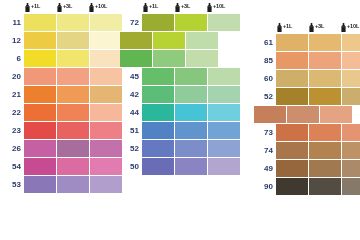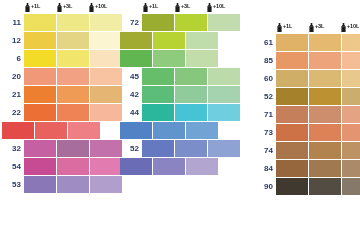--- a/index.html
+++ b/index.html
@@ -165,26 +165,27 @@
         <div class="swatch" style="background: rgb(239, 154, 85);"></div>
         <div class="swatch" style="background: rgb(228, 181, 115);"></div>
       </div>
       <div class="row">
         <div class="rowlabel" style="color: rgb(43, 58, 107);">22</div>
         <div class="swatch" style="background: rgb(236, 111, 54);"></div>
         <div class="swatch" style="background: rgb(239, 131, 85);"></div>
         <div class="swatch" style="background: rgb(246, 183, 154);"></div>
       </div>
       <div class="row">
+        <div class="rowlabel" style="color: rgb(43, 58, 107);">23</div>
         <div class="swatch" style="background: rgb(227, 75, 73);"></div>
         <div class="swatch" style="background: rgb(232, 98, 95);"></div>
         <div class="swatch" style="background: rgb(238, 128, 133);"></div>
       </div>
       <div class="row">
-        <div class="rowlabel" style="color: rgb(43, 58, 107);">32</div>
+        <div class="rowlabel" style="color: rgb(43, 58, 107);">26</div>
         <div class="swatch" style="background: rgb(197, 97, 163);"></div>
         <div class="swatch" style="background: rgb(167, 109, 156);"></div>
         <div class="swatch" style="background: rgb(194, 113, 171);"></div>
       </div>
       <div class="row">
         <div class="rowlabel" style="color: rgb(43, 58, 107);">54</div>
         <div class="swatch" style="background: rgb(199, 75, 147);"></div>
         <div class="swatch" style="background: rgb(219, 108, 162);"></div>
         <div class="swatch" style="background: rgb(226, 124, 176);"></div>
       </div>
@@ -257,31 +258,33 @@
         <div class="swatch" style="background: rgb(143, 203, 155);"></div>
         <div class="swatch" style="background: rgb(165, 211, 176);"></div>
       </div>
       <div class="row">
         <div class="rowlabel" style="color: rgb(43, 58, 107);">44</div>
         <div class="swatch" style="background: rgb(43, 183, 155);"></div>
         <div class="swatch" style="background: rgb(70, 195, 212);"></div>
         <div class="swatch" style="background: rgb(111, 207, 223);"></div>
       </div>
       <div class="row">
+        <div class="rowlabel" style="color: rgb(43, 58, 107);">51</div>
         <div class="swatch" style="background: rgb(80, 130, 197);"></div>
         <div class="swatch" style="background: rgb(97, 148, 205);"></div>
         <div class="swatch" style="background: rgb(113, 163, 212);"></div>
       </div>
       <div class="row">
         <div class="rowlabel" style="color: rgb(43, 58, 107);">52</div>
         <div class="swatch" style="background: rgb(100, 121, 191);"></div>
         <div class="swatch" style="background: rgb(123, 142, 201);"></div>
         <div class="swatch" style="background: rgb(142, 163, 212);"></div>
       </div>
       <div class="row">
+        <div class="rowlabel" style="color: rgb(43, 58, 107);">50</div>
         <div class="swatch" style="background: rgb(106, 108, 182);"></div>
         <div class="swatch" style="background: rgb(138, 132, 194);"></div>
         <div class="swatch" style="background: rgb(178, 166, 208);"></div>
       </div>
     </div>
     <div class="panel panel-right">
       <div class="header-row">
         <div class="hdr-spacer"></div>
         <div class="hdr-cell">
           <span class="bottle-icon">
@@ -332,39 +335,38 @@
         <div class="swatch" style="background: rgb(219, 185, 114);"></div>
         <div class="swatch" style="background: rgb(232, 200, 140);"></div>
       </div>
       <div class="row">
         <div class="rowlabel" style="color: rgb(43, 58, 107);">52</div>
         <div class="swatch" style="background: rgb(165, 129, 43);"></div>
         <div class="swatch" style="background: rgb(187, 145, 50);"></div>
         <div class="swatch" style="background: rgb(203, 173, 109);"></div>
       </div>
       <div class="row">
-        <div class="rowlabel" style="color: rgb(43, 58, 107);">71</div>
         <div class="swatch" style="background: rgb(197, 127, 91);"></div>
         <div class="swatch" style="background: rgb(205, 142, 110);"></div>
         <div class="swatch" style="background: rgb(228, 164, 132);"></div>
       </div>
       <div class="row">
         <div class="rowlabel" style="color: rgb(43, 58, 107);">73</div>
         <div class="swatch" style="background: rgb(205, 114, 70);"></div>
         <div class="swatch" style="background: rgb(221, 129, 87);"></div>
         <div class="swatch" style="background: rgb(229, 148, 113);"></div>
       </div>
       <div class="row">
         <div class="rowlabel" style="color: rgb(43, 58, 107);">74</div>
         <div class="swatch" style="background: rgb(169, 118, 75);"></div>
         <div class="swatch" style="background: rgb(178, 130, 79);"></div>
         <div class="swatch" style="background: rgb(189, 146, 101);"></div>
       </div>
       <div class="row">
-        <div class="rowlabel" style="color: rgb(43, 58, 107);">84</div>
+        <div class="rowlabel" style="color: rgb(43, 58, 107);">49</div>
         <div class="swatch" style="background: rgb(150, 102, 60);"></div>
         <div class="swatch" style="background: rgb(160, 121, 80);"></div>
         <div class="swatch" style="background: rgb(171, 138, 106);"></div>
       </div>
       <div class="row">
         <div class="rowlabel" style="color: rgb(43, 58, 107);">90</div>
         <div class="swatch" style="background: rgb(64, 57, 47);"></div>
         <div class="swatch" style="background: rgb(83, 76, 66);"></div>
         <div class="swatch" style="background: rgb(135, 121, 106);"></div>
       </div>

